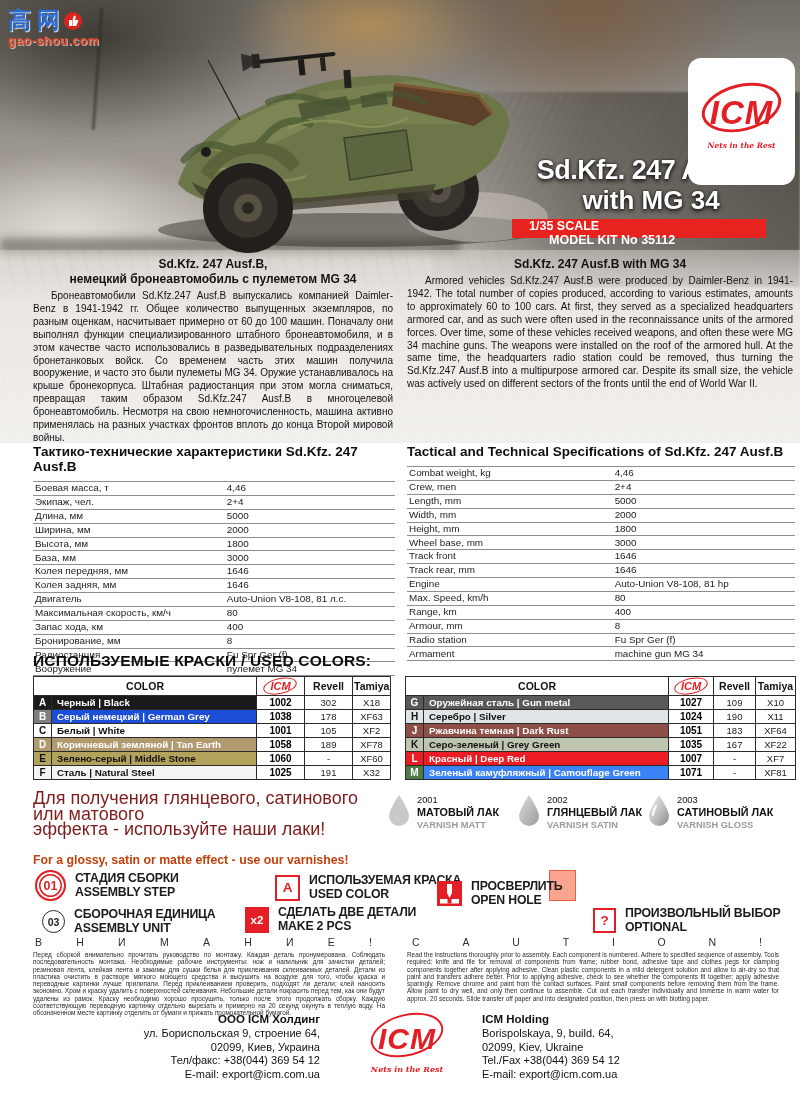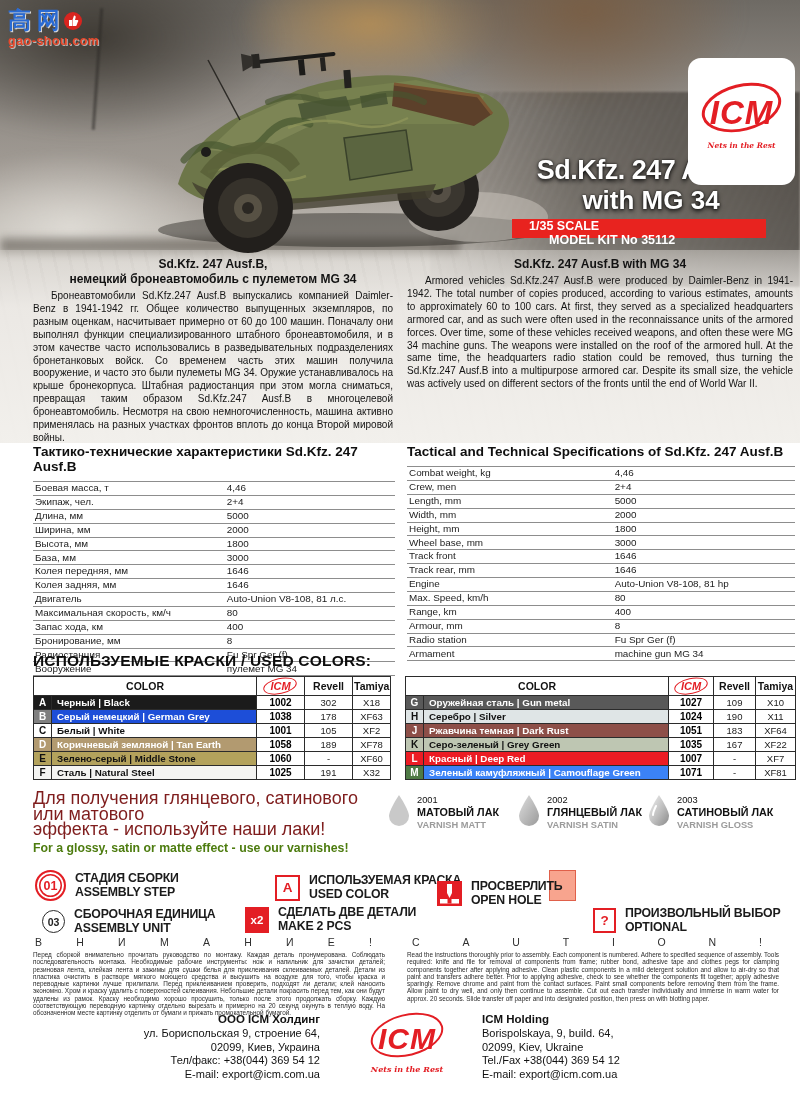--- a/index.html
+++ b/index.html
@@ -76,21 +76,21 @@
   .cl { text-align:center; font-weight:bold; font-size:10px; }
   .cn { padding-left:5px; font-weight:bold; font-size:9.8px; }
   .cc { text-align:center; font-size:9.5px; color:#222; }
   .cc.b { font-weight:bold; font-size:10px; color:#000; }
   .icm-mini { position:relative; display:inline-block; color:#e31e24; font-weight:bold; font-style:italic; font-size:11px; padding:2px 7px; }
   .icm-mini i { position:absolute; left:0; top:0; width:100%; height:100%; border:1.3px solid #e31e24; border-radius:50%; transform:rotate(-12deg); }
 
   
   .varnish-note { position:absolute; left:33px; top:791px; width:348px; }
   .vn-ru { font-size:18px; font-weight:normal; color:#7f1d1d; line-height:15.5px; }
-  .vn-en { margin-top:3px; font-size:12.3px; font-weight:bold; color:#4d7c0f; line-height:15px; }
+  .vn-en { margin-top:15px; font-size:12.3px; font-weight:bold; color:#c2410c; line-height:15px; }
   .v-item { position:absolute; top:794px; display:flex; gap:7px; align-items:flex-start; }
   .v1 { left:388px; } .v2 { left:518px; } .v3 { left:648px; }
   .v-item .vcode { font-size:9.3px; color:#111; line-height:12px; }
   .v-item .vru { font-size:10.8px; font-weight:bold; color:#111; line-height:13px; }
   .v-item .ven { font-size:9.3px; font-weight:bold; color:#9b9b9b; line-height:12px; }
 
   
   .lg { position:absolute; display:flex; align-items:center; gap:9px; }
   .lg1 { left:35px; top:870px; } .lg2 { left:275px; top:874px; } .lg3 { left:549px; top:870px; }
   .lg4 { left:42px; top:908px; } .lg5 { left:245px; top:906px; } .lg6 { left:437px; top:880px; } .lg7 { left:593px; top:907px; }

